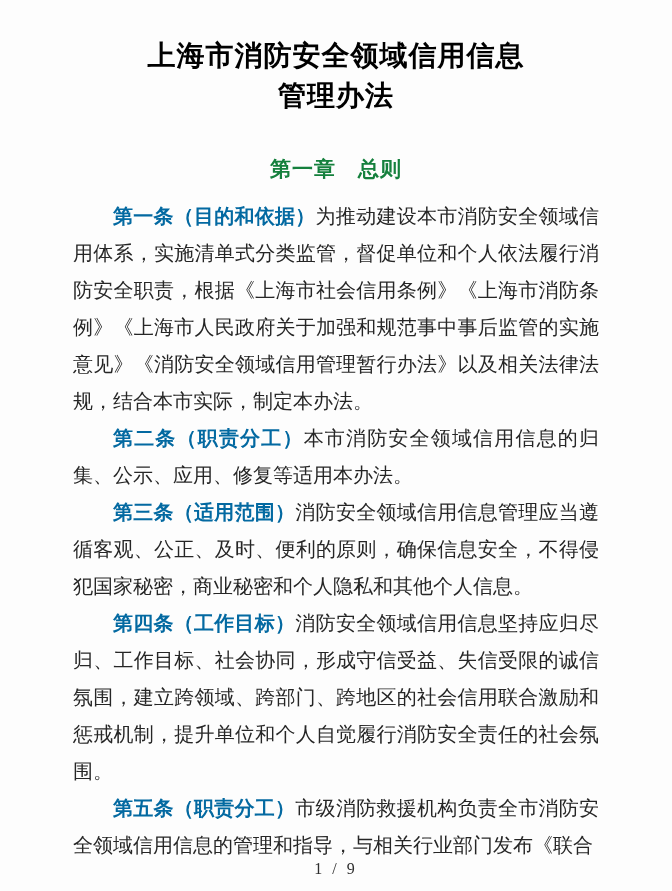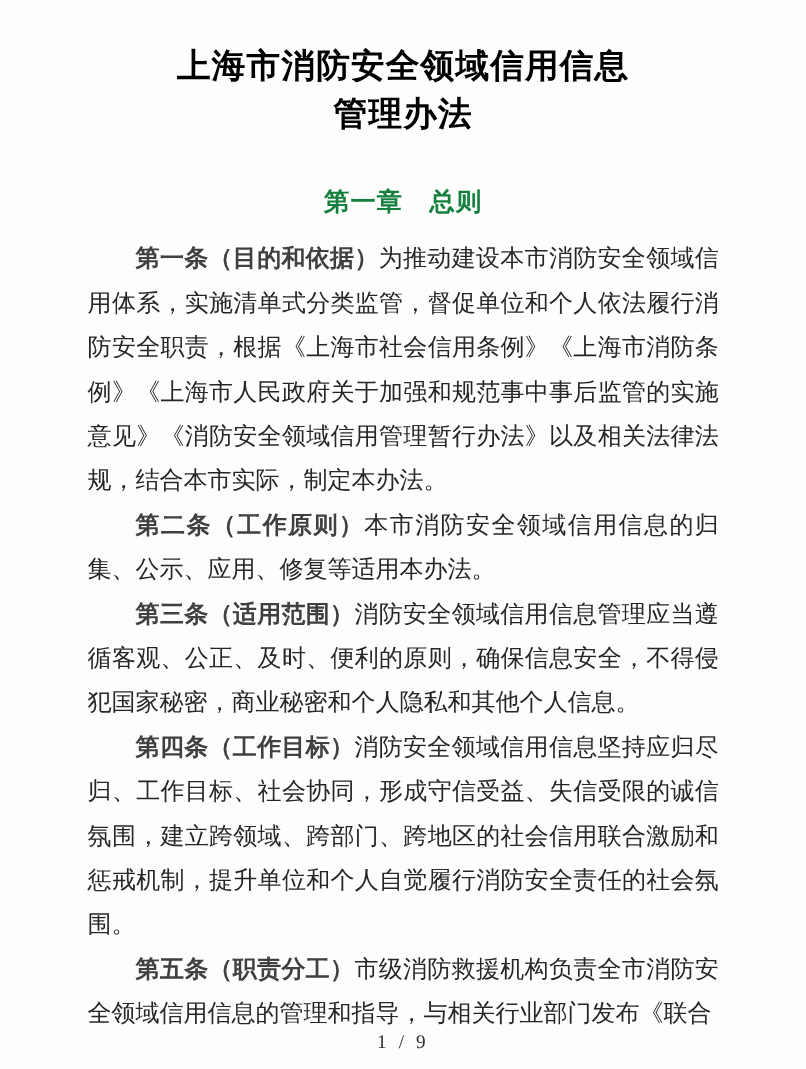--- a/index.html
+++ b/index.html
@@ -47,21 +47,21 @@
     text-justify: inter-ideograph;
     color: #262626;
     overflow-wrap: break-word;
   }
   .para {
     margin: 0;
     text-indent: 2em;
   }
   .lead {
     font-weight: bold;
-    color: #404040;
+    color: #0369a1;
     font-family: "Liberation Sans", sans-serif;
   }
   .footer {
     position: absolute;
     left: 0;
     right: 0;
     bottom: 12px;
     text-align: center;
     font-size: 16px;
     line-height: 20px;
@@ -79,21 +79,21 @@
     <span class="title-line">上海市消防安全领域信用信息</span>
     <span class="title-line">管理办法</span>
   </h1>
 
   <h2 class="chapter">第一章　总则</h2>
 
   <div class="body-text">
 
     <p class="para"><span class="lead">第一条（目的和依据）</span><span>为推动建设本市消防安全领域信用体系，实施清单式分类监管，督促单位和个人依法履行消防安全职责，根据《上海市社会信用条例》《上海市消防条例》《上海市人民政府关于加强和规范事中事后监管的实施意见》《消防安全领域信用管理暂行办法》以及相关法律法规，结合本市实际，制定本办法。</span></p>
 
-    <p class="para"><span class="lead">第二条（工作原则）</span><span>本市消防安全领域信用信息的归集、公示、应用、修复等适用本办法。</span></p>
+    <p class="para"><span class="lead">第二条（职责分工）</span><span>本市消防安全领域信用信息的归集、公示、应用、修复等适用本办法。</span></p>
 
     <p class="para"><span class="lead">第三条（适用范围）</span><span>消防安全领域信用信息管理应当遵循客观、公正、及时、便利的原则，确保信息安全，不得侵犯国家秘密，商业秘密和个人隐私和其他个人信息。</span></p>
 
     <p class="para"><span class="lead">第四条（工作目标）</span><span>消防安全领域信用信息坚持应归尽归、工作目标、社会协同，形成守信受益、失信受限的诚信氛围，建立跨领域、跨部门、跨地区的社会信用联合激励和惩戒机制，提升单位和个人自觉履行消防安全责任的社会氛围。</span></p>
 
     <p class="para"><span class="lead">第五条（职责分工）</span><span>市级消防救援机构负责全市消防安全领域信用信息的管理和指导，与相关行业部门发布《联合</span></p>
 
   </div>
 
   <div class="footer">

